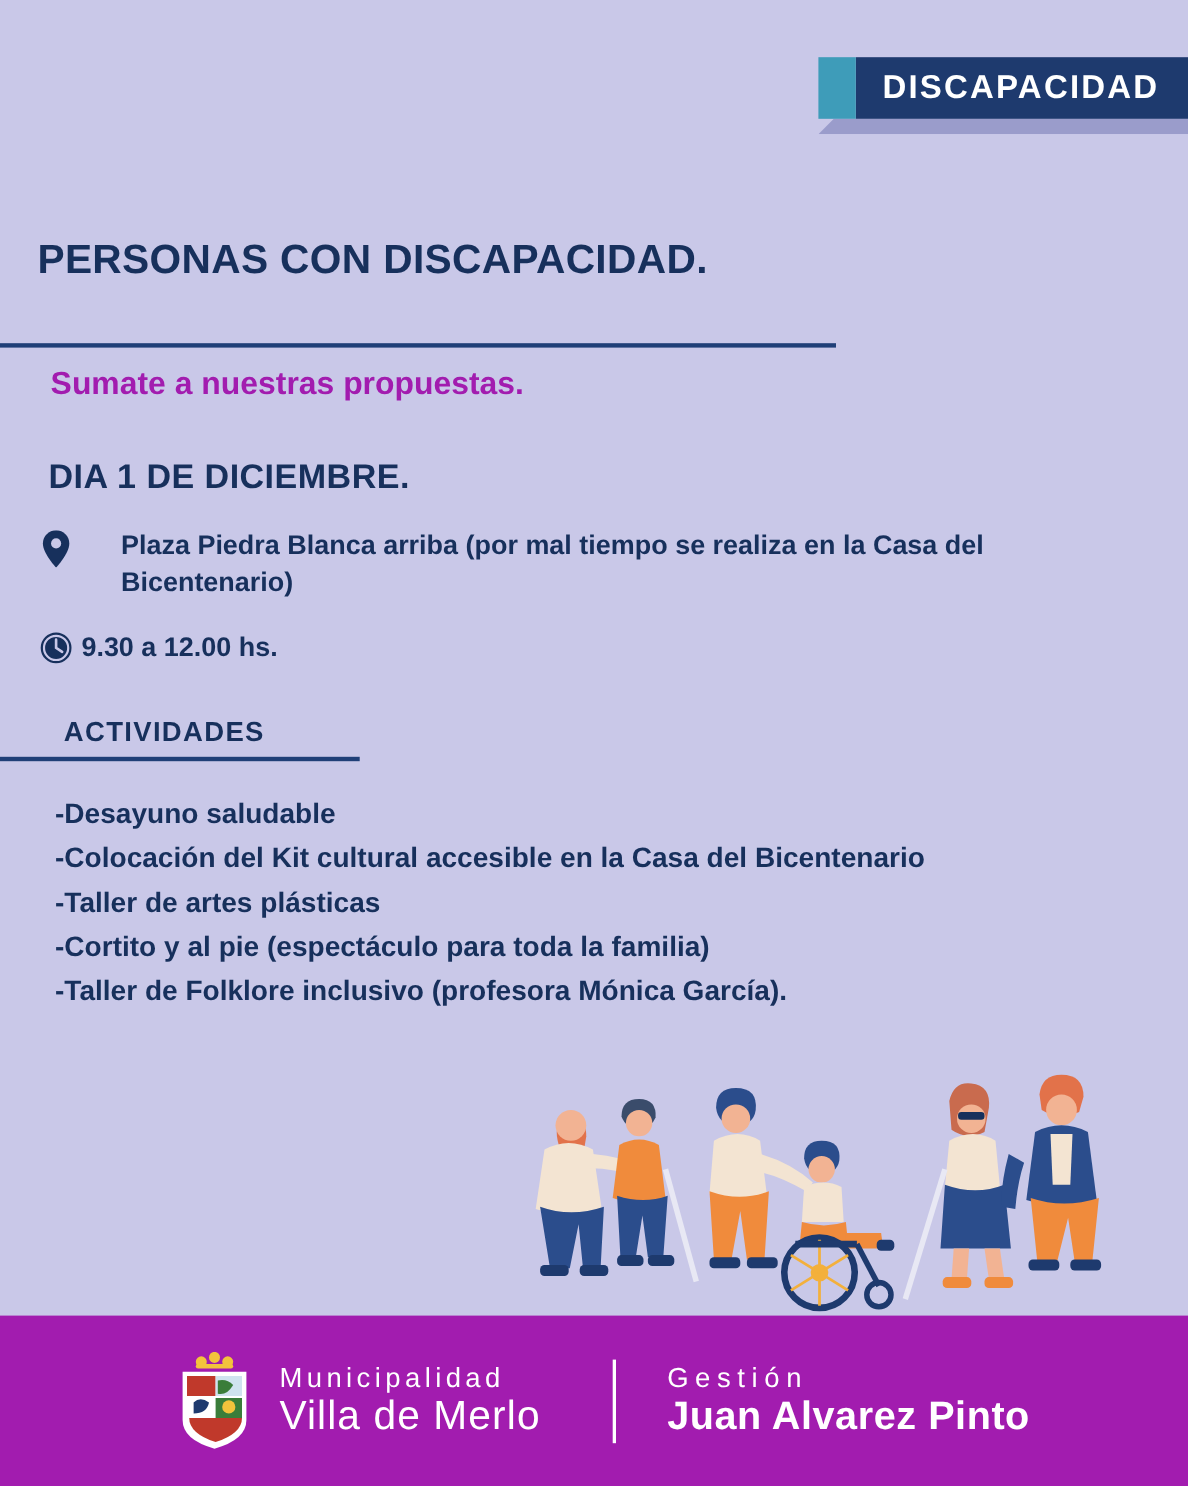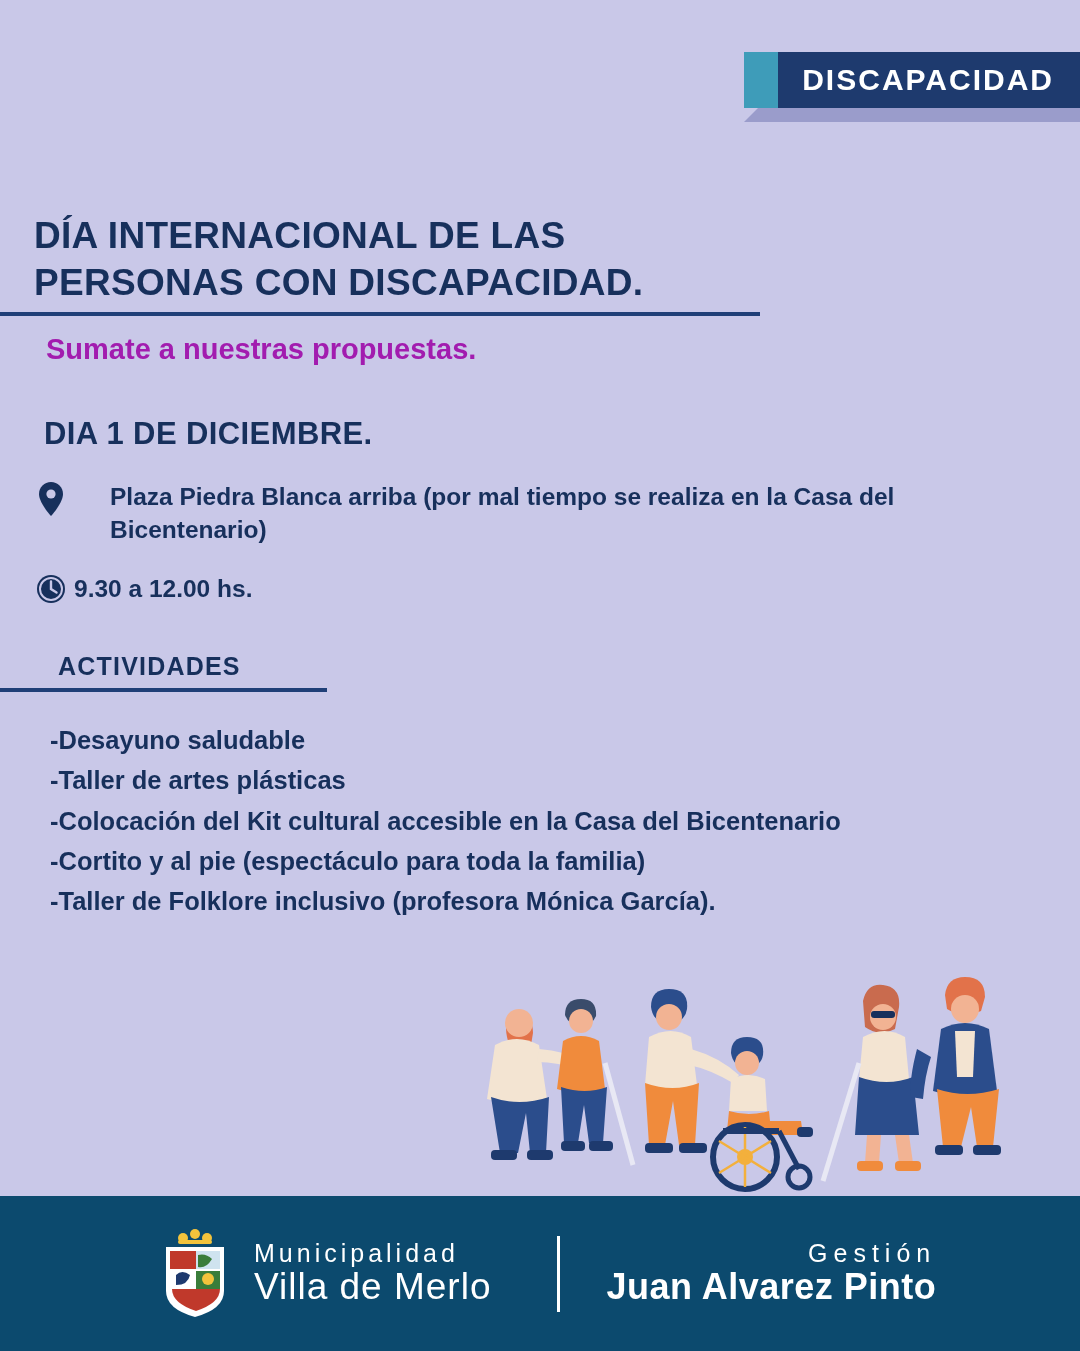--- a/index.html
+++ b/index.html
@@ -158,21 +158,21 @@
     height: 260px;
   }
 
   
   .footer {
     position: absolute;
     left: 0;
     bottom: 0;
     width: 1080px;
     height: 155px;
-    background: #0c4a6e;
+    background: #a21caf;
     display: flex;
     align-items: center;
   }
   .footer-left {
     display: flex;
     align-items: center;
     margin-left: 158px;
   }
   .crest {
     width: 74px;
@@ -195,21 +195,21 @@
     letter-spacing: 1px;
   }
   .divider {
     width: 3px;
     height: 76px;
     background: #ffffff;
     margin: 0 46px 0 66px;
   }
   .footer-right {
     color: #ffffff;
-    text-align: right;
+    text-align: left;
     line-height: 1.12;
   }
   .gestion-small {
     font-size: 25px;
     letter-spacing: 6px;
   }
   .gestion-big {
     font-size: 36px;
     font-weight: bold;
     letter-spacing: 0.5px;
@@ -220,21 +220,20 @@
 
 <div class="ribbon-shadow"></div>
 <div class="ribbon">
   <div class="ribbon-accent"></div>
   <div class="ribbon-main">DISCAPACIDAD</div>
 </div>
 
 <div class="content">
 
   <div class="headline">
-    <div>DÍA INTERNACIONAL DE LAS</div>
     <div>PERSONAS CON DISCAPACIDAD.</div>
   </div>
 
   <div class="rule-wide"></div>
 
   <div class="subhead">Sumate a nuestras propuestas.</div>
 
   <div class="date-line">DIA 1 DE DICIEMBRE.</div>
 
   <div class="info-row" id="place-row">
@@ -256,22 +255,22 @@
       </svg>
     </span>
     <span class="txt">9.30 a 12.00 hs.</span>
   </div>
 
   <div class="activities-title">ACTIVIDADES</div>
   <div class="rule-short"></div>
 
   <ul class="activities-list">
     <li>-Desayuno saludable</li>
+    <li>-Colocación del Kit cultural accesible en la Casa del Bicentenario</li>
     <li>-Taller de artes plásticas</li>
-    <li>-Colocación del Kit cultural accesible en la Casa del Bicentenario</li>
     <li>-Cortito y al pie (espectáculo para toda la familia)</li>
     <li>-Taller de Folklore inclusivo (profesora Mónica García).</li>
   </ul>
 </div>
 
 <div class="illustration">
   <svg width="625" height="260" viewBox="0 0 625 260" aria-hidden="true">
 
     <g>
       <path d="M52 92 q-4-18 10-20 q16-2 16 16 l-2 12 q-10 8 -22 0z" fill="#e2724a"></path>

